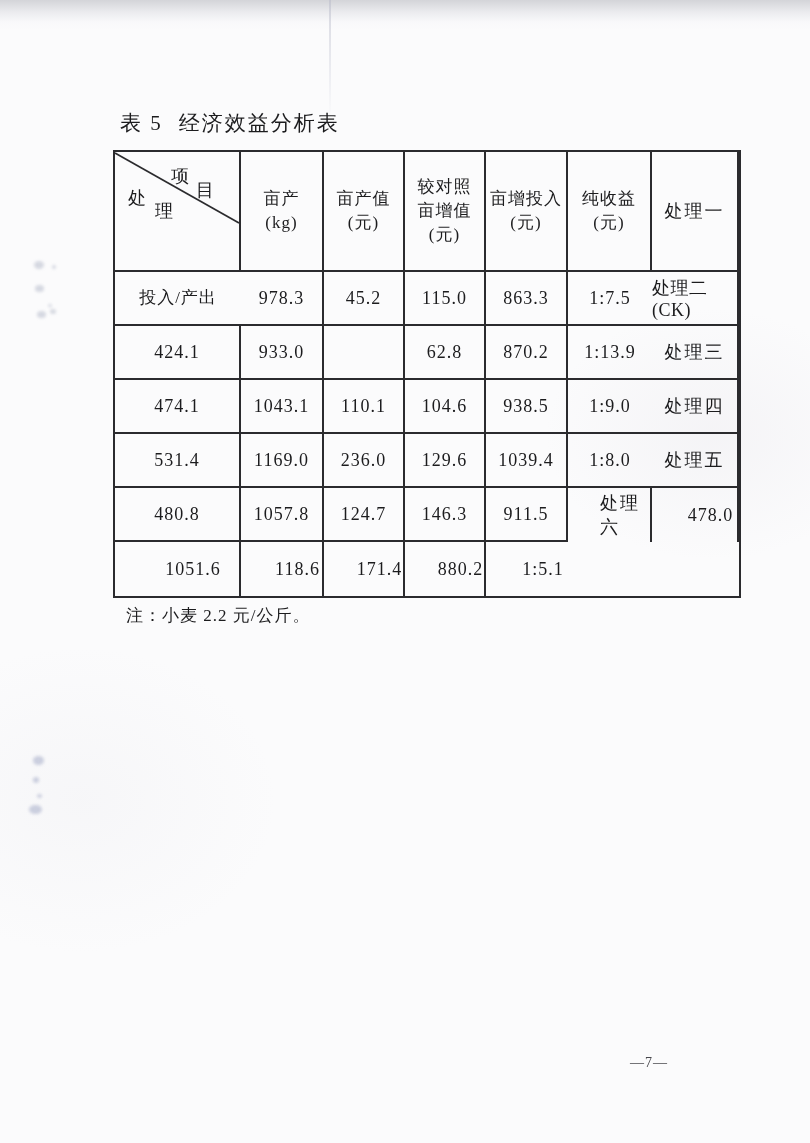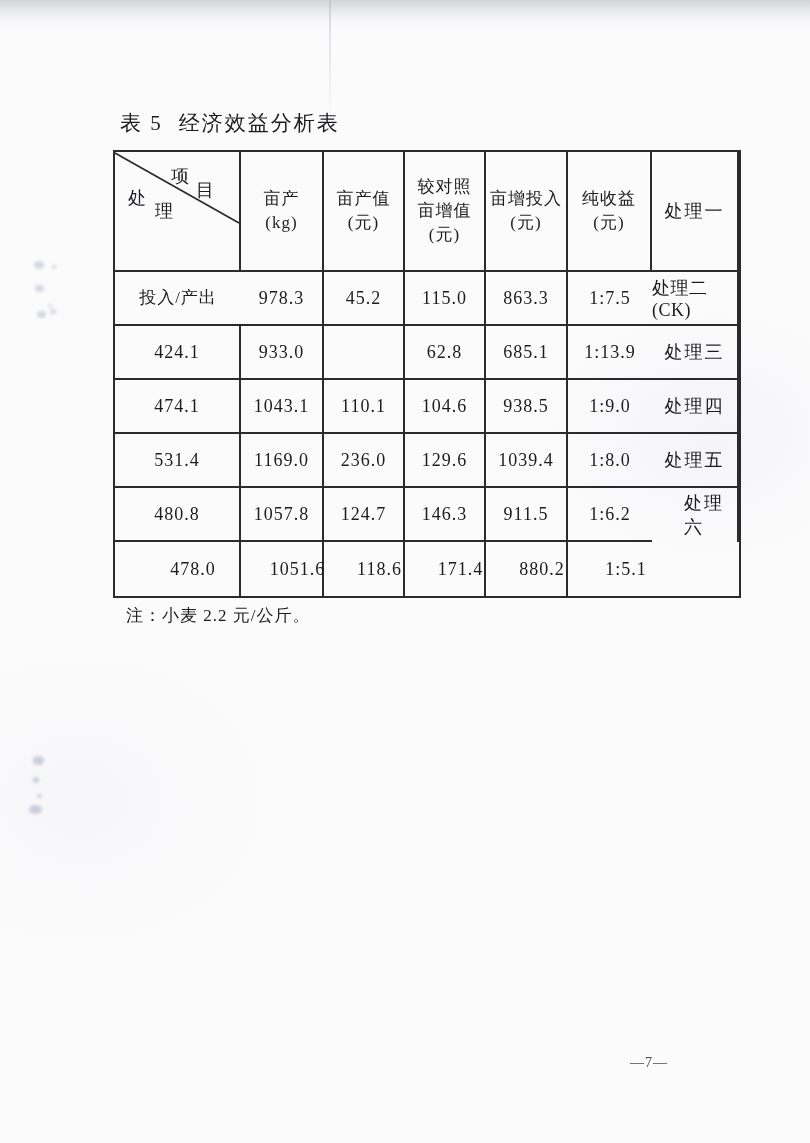--- a/index.html
+++ b/index.html
@@ -154,21 +154,21 @@
     <div class="cell vcell">45.2</div>
     <div class="cell vcell">115.0</div>
     <div class="cell vcell">863.3</div>
     <div class="cell vcell last-col">1:7.5</div>
 
     <div class="cell lcell" style="letter-spacing:0.5px;">处理二(CK)</div>
     <div class="cell vcell">424.1</div>
     <div class="cell vcell">933.0</div>
     <div class="cell vcell"></div>
     <div class="cell vcell">62.8</div>
-    <div class="cell vcell">685.1</div>
+    <div class="cell vcell">870.2</div>
     <div class="cell vcell last-col">1:13.9</div>
 
     <div class="cell lcell">处理三</div>
     <div class="cell vcell">474.1</div>
     <div class="cell vcell">1043.1</div>
     <div class="cell vcell">110.1</div>
     <div class="cell vcell">104.6</div>
     <div class="cell vcell">938.5</div>
     <div class="cell vcell last-col">1:9.0</div>
 
@@ -179,21 +179,20 @@
     <div class="cell vcell">129.6</div>
     <div class="cell vcell">1039.4</div>
     <div class="cell vcell last-col">1:8.0</div>
 
     <div class="cell lcell">处理五</div>
     <div class="cell vcell">480.8</div>
     <div class="cell vcell">1057.8</div>
     <div class="cell vcell">124.7</div>
     <div class="cell vcell">146.3</div>
     <div class="cell vcell">911.5</div>
-    <div class="cell vcell last-col">1:6.2</div>
 
     <div class="cell lcell last-row">处理六</div>
     <div class="cell vcell last-row">478.0</div>
     <div class="cell vcell last-row">1051.6</div>
     <div class="cell vcell last-row">118.6</div>
     <div class="cell vcell last-row">171.4</div>
     <div class="cell vcell last-row">880.2</div>
     <div class="cell vcell last-row last-col">1:5.1</div>
 
   </div>

